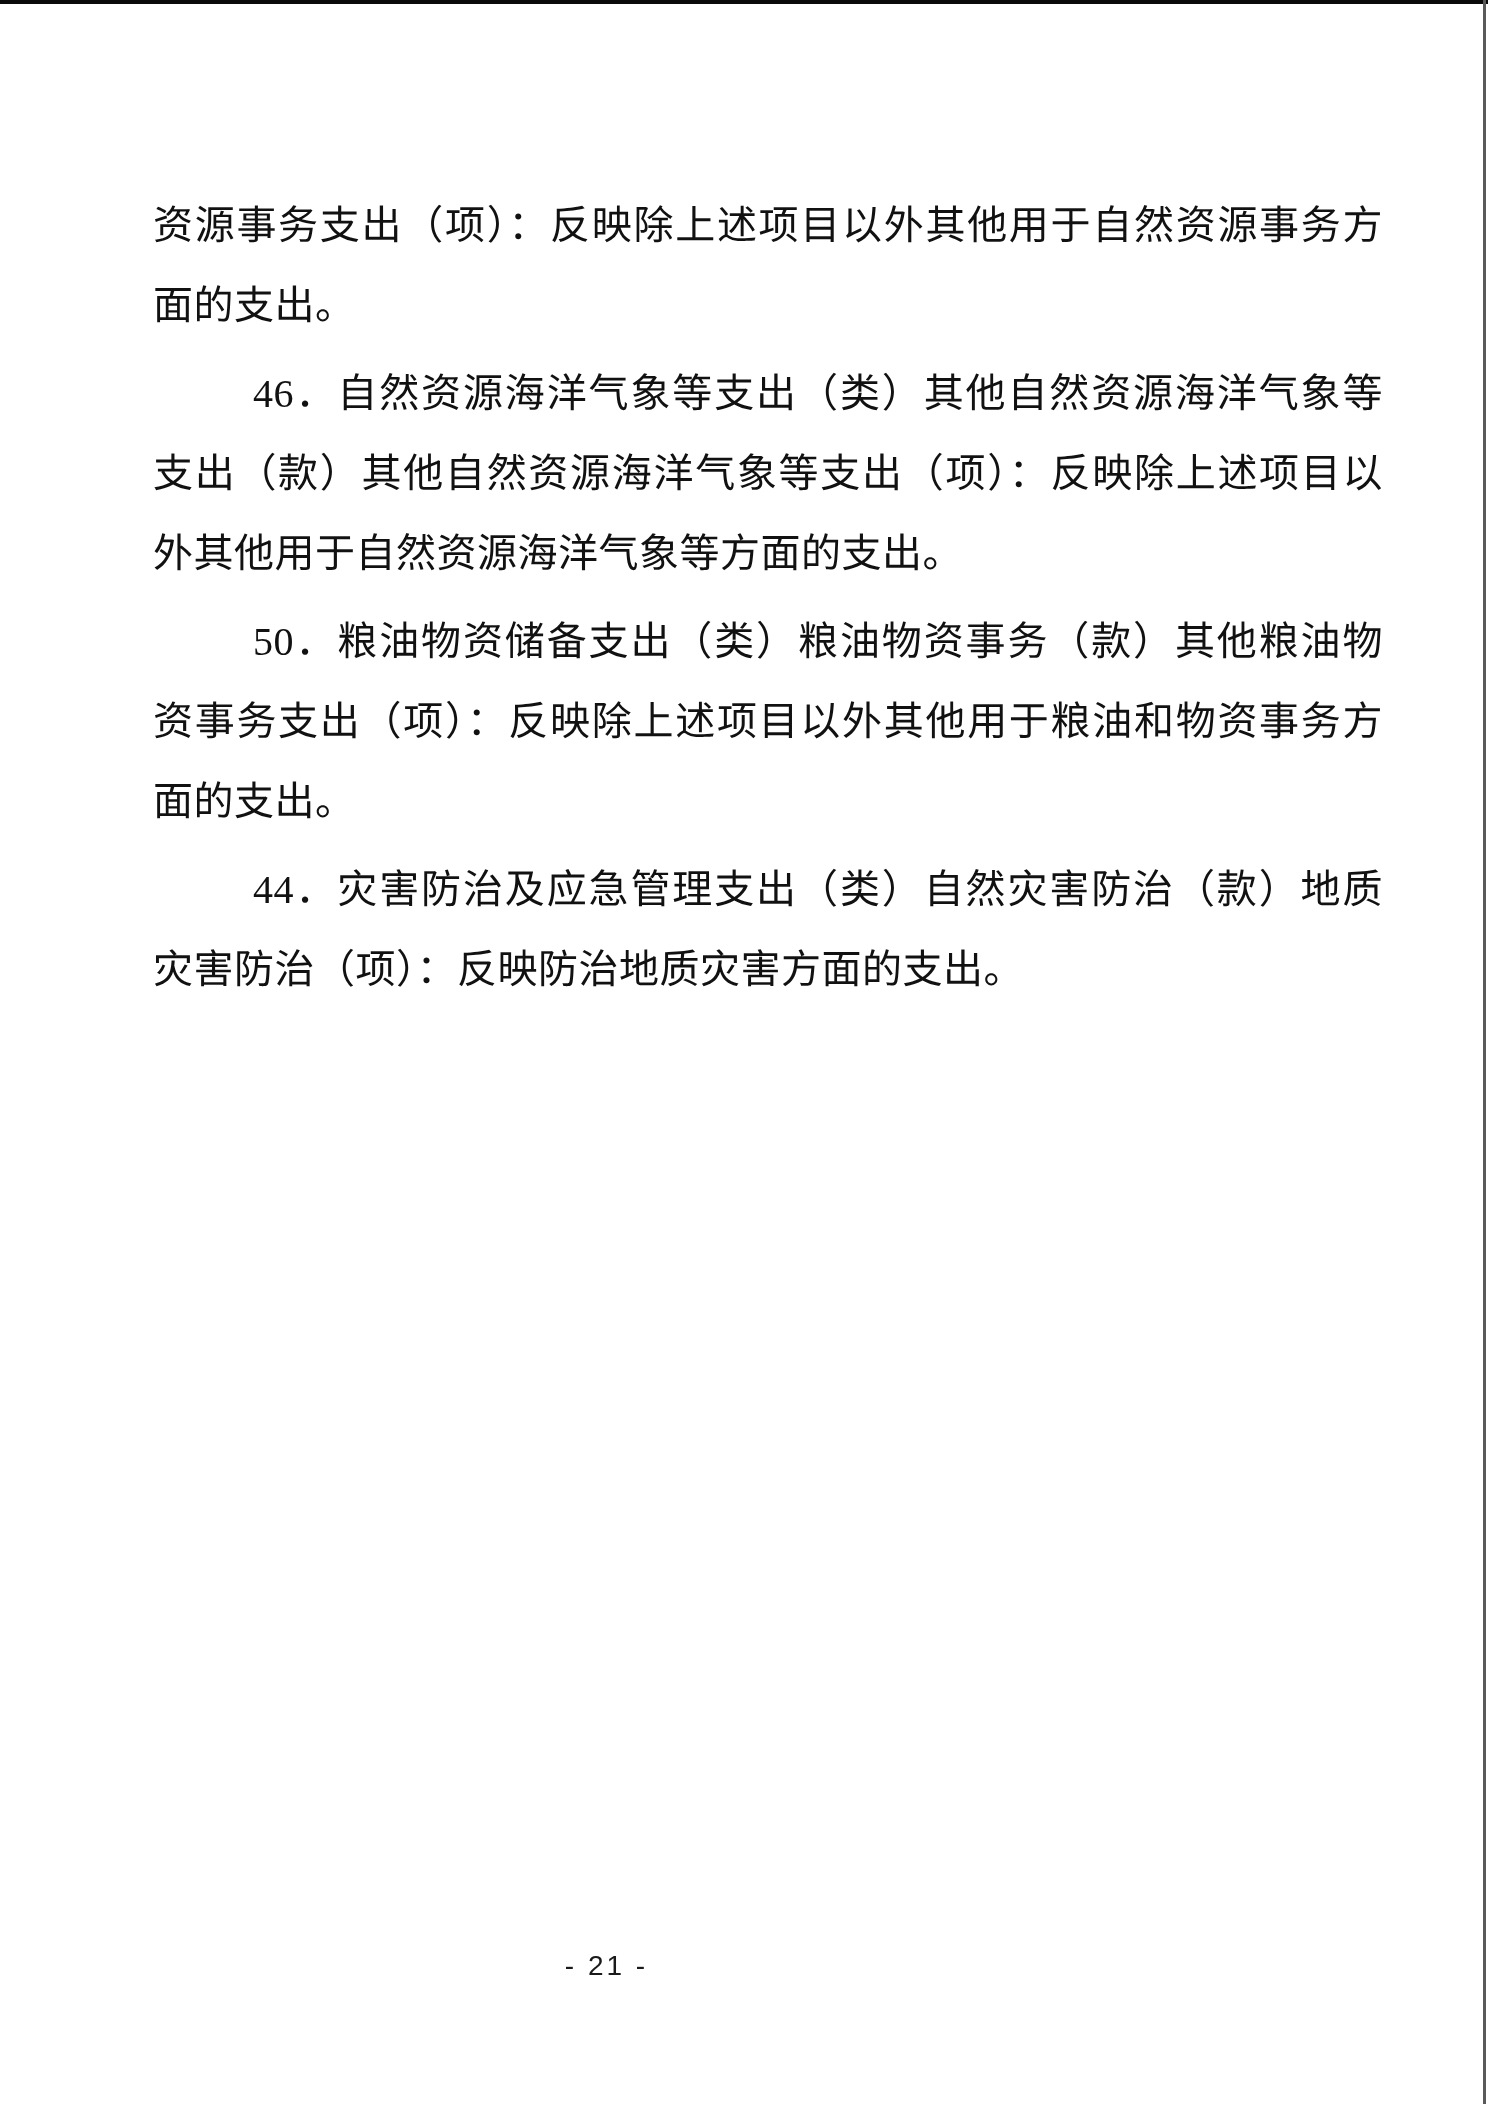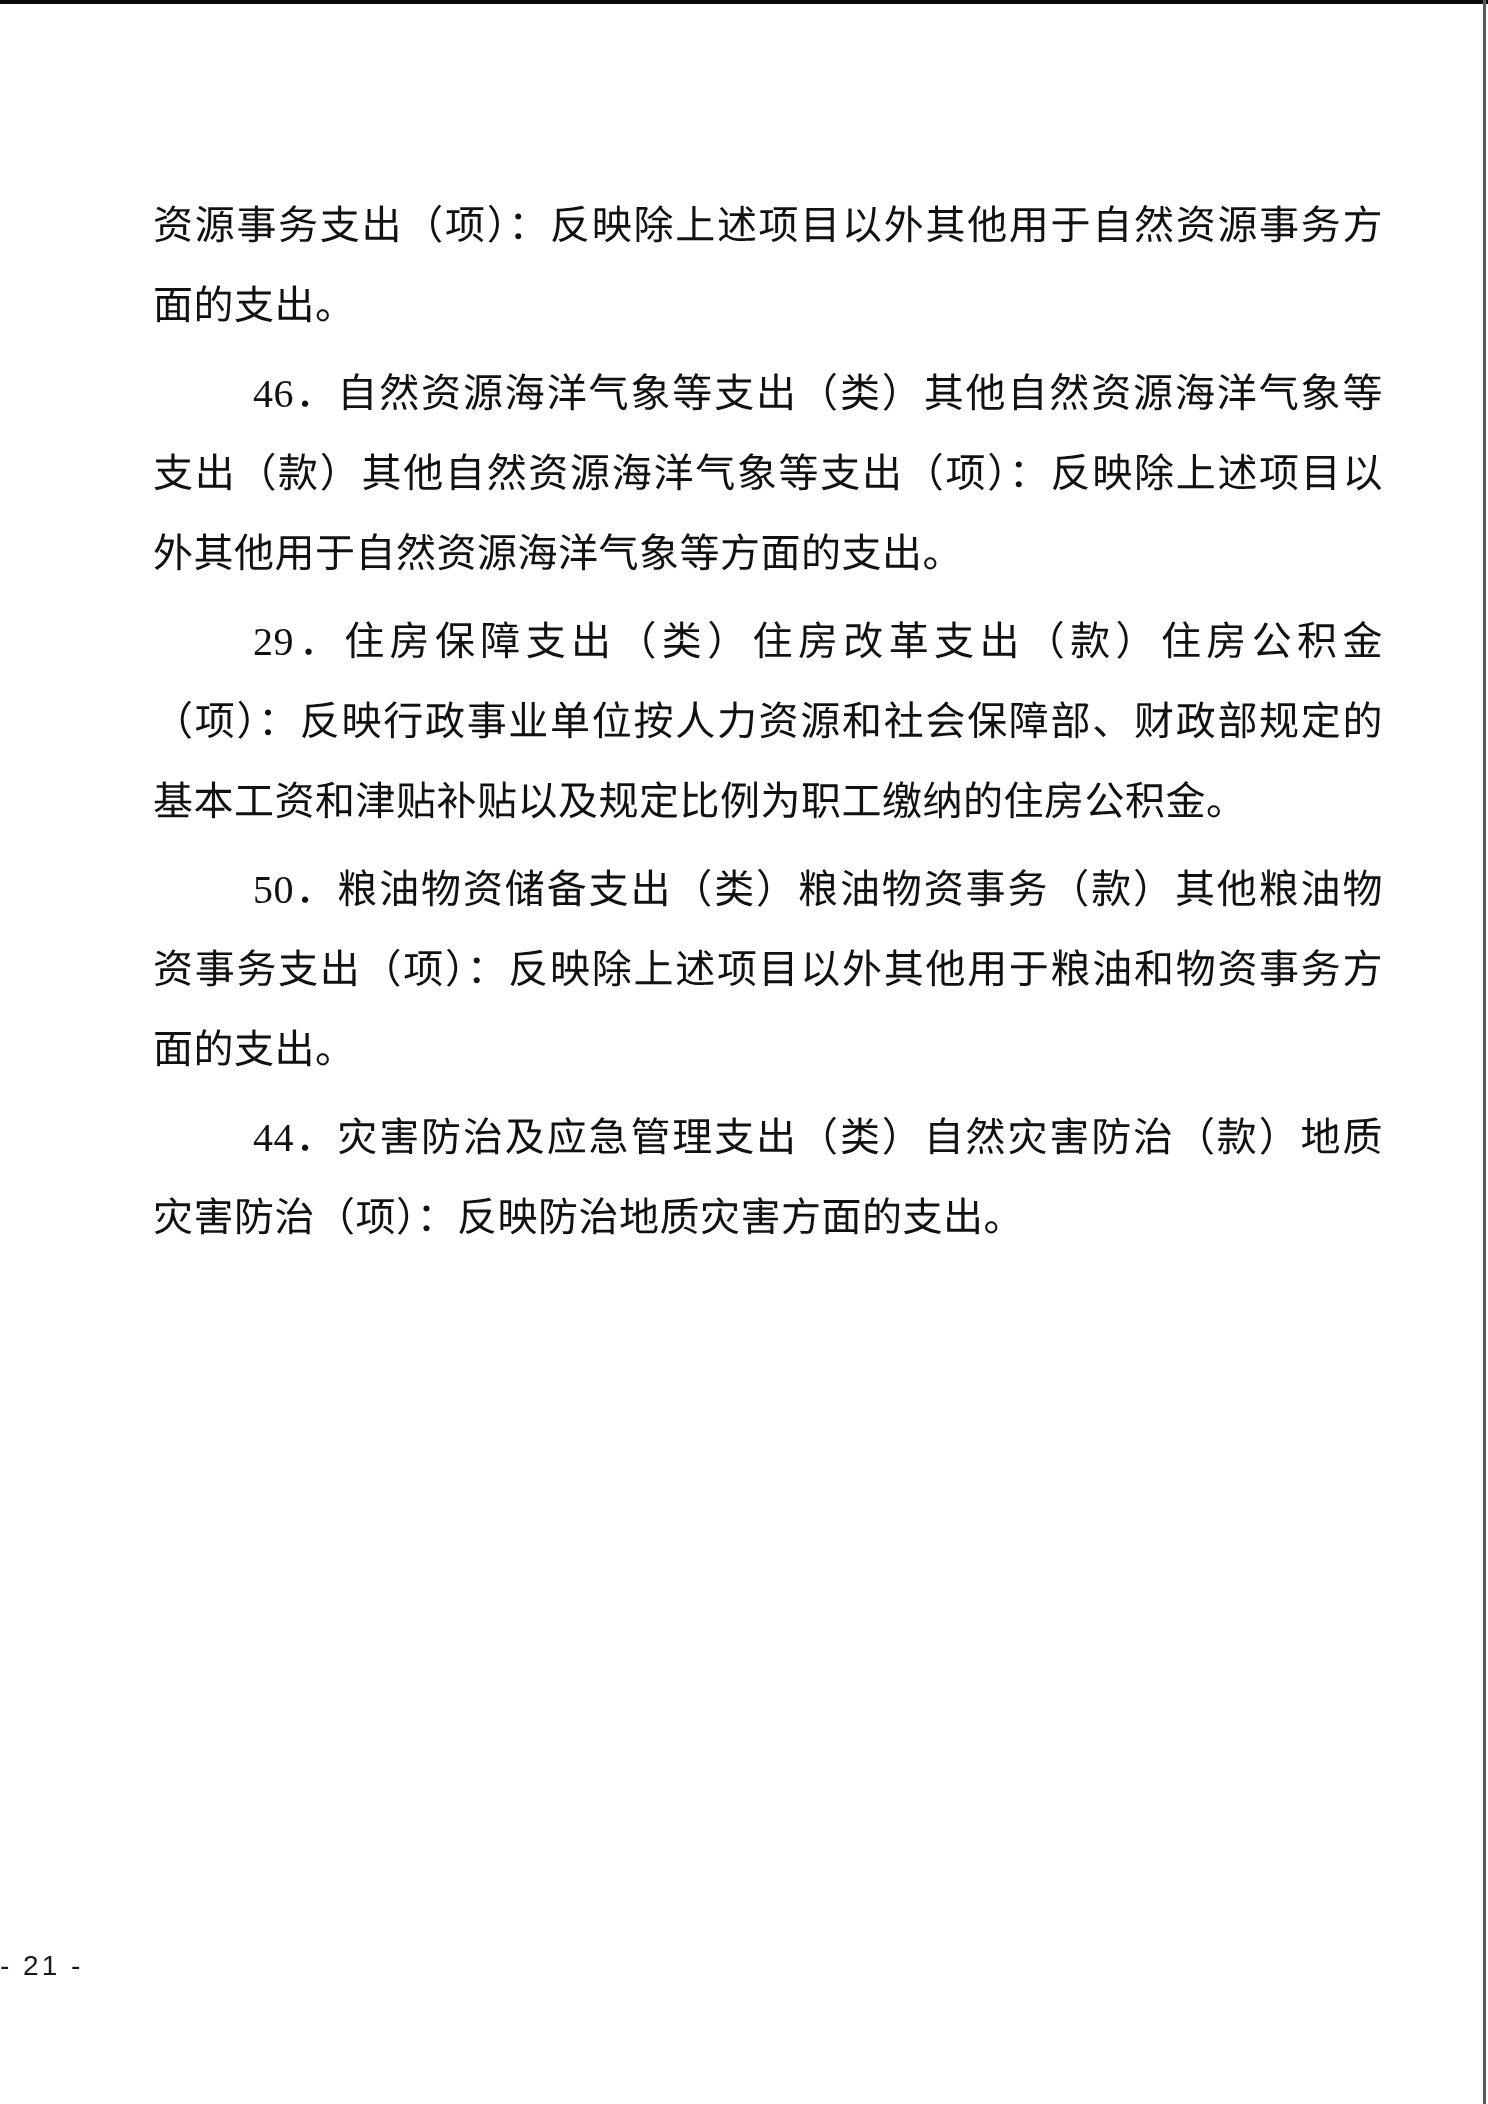--- a/index.html
+++ b/index.html
@@ -48,33 +48,33 @@
     color: #111111;
   }
   .text-block p.indent {
     text-indent: 100px;
   }
   .page-number {
     position: absolute;
     top: 1950px;
     left: 0;
     width: 1213px;
+    text-align: center;
     font-family: "Liberation Sans", sans-serif;
     font-size: 28px;
     letter-spacing: 3px;
     color: #1a1a1a;
   }
 </style>
 </head>
 <body>
 
 <div class="scan-top-bar"></div>
 <div class="scan-right-line"></div>
 
 <div class="text-block">
   <p>资源事务支出（项）：反映除上述项目以外其他用于自然资源事务方面的支出。</p>
   <p class="indent">46．自然资源海洋气象等支出（类）其他自然资源海洋气象等支出（款）其他自然资源海洋气象等支出（项）：反映除上述项目以外其他用于自然资源海洋气象等方面的支出。</p>
-  <p class="indent">29．住房保障支出（类）住房改革支出（款）住房公积金（项）：反映行政事业单位按人力资源和社会保障部、财政部规定的 基本工资和津贴补贴以及规定比例为职工缴纳的住房公积金。</p>
   <p class="indent">50．粮油物资储备支出（类）粮油物资事务（款）其他粮油物资事务支出（项）：反映除上述项目以外其他用于粮油和物资事务方面的支出。</p>
   <p class="indent">44．灾害防治及应急管理支出（类）自然灾害防治（款）地质灾害防治（项）：反映防治地质灾害方面的支出。</p>
 </div>
 
 <div class="page-number">- 21 -</div>
 
 </body></html>

